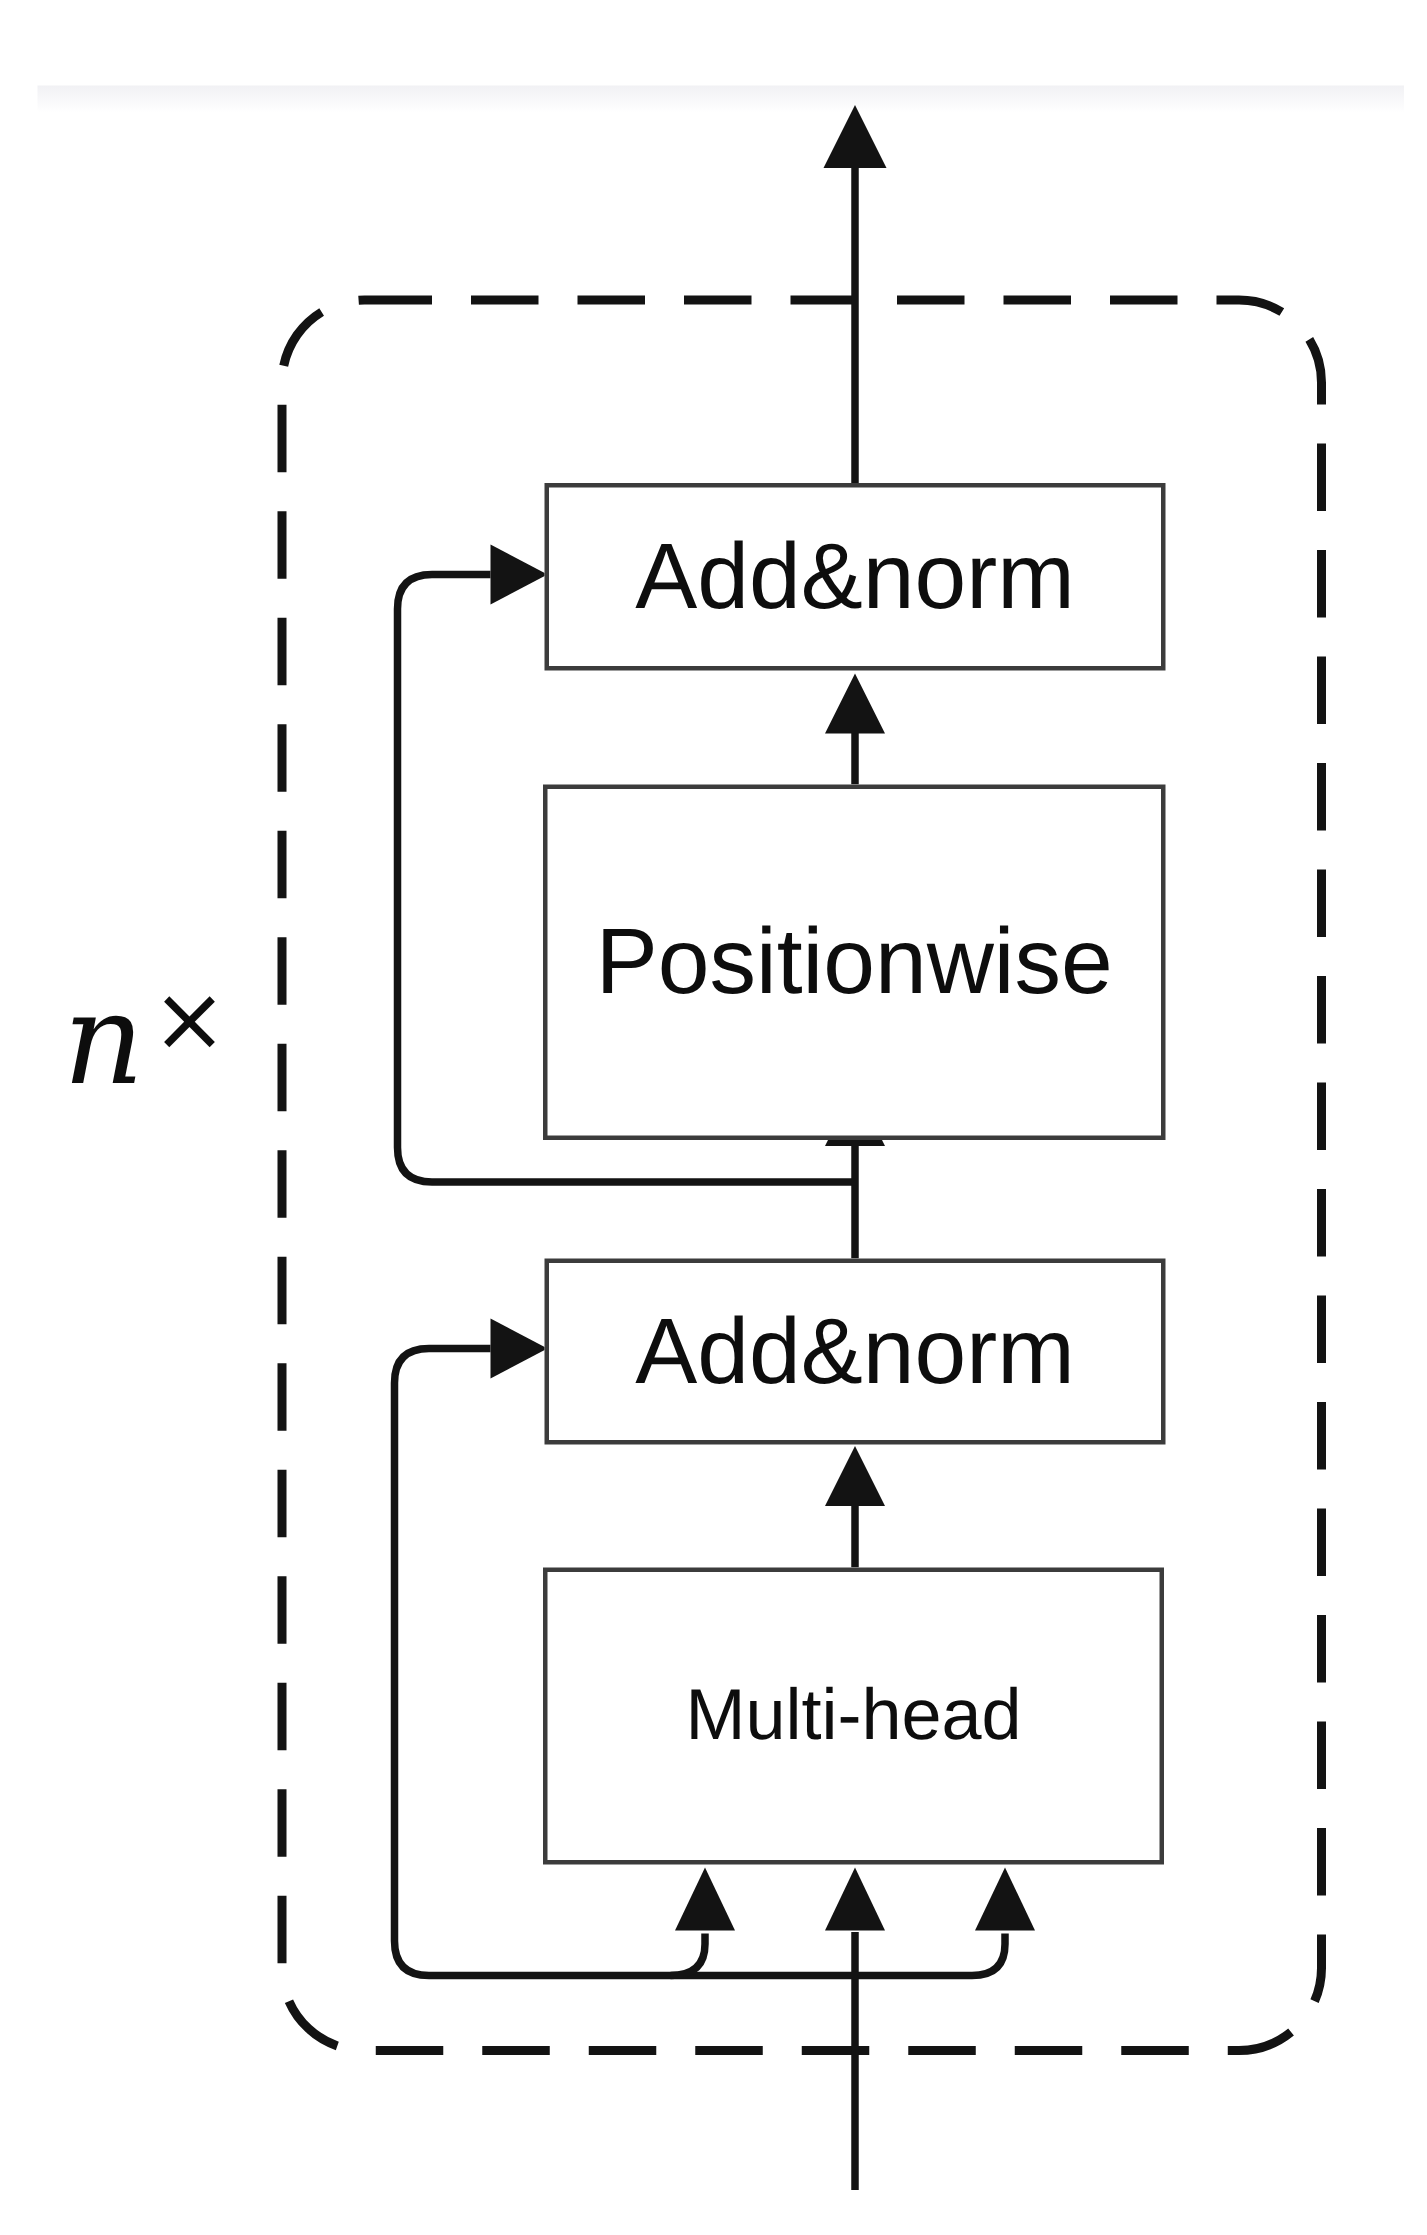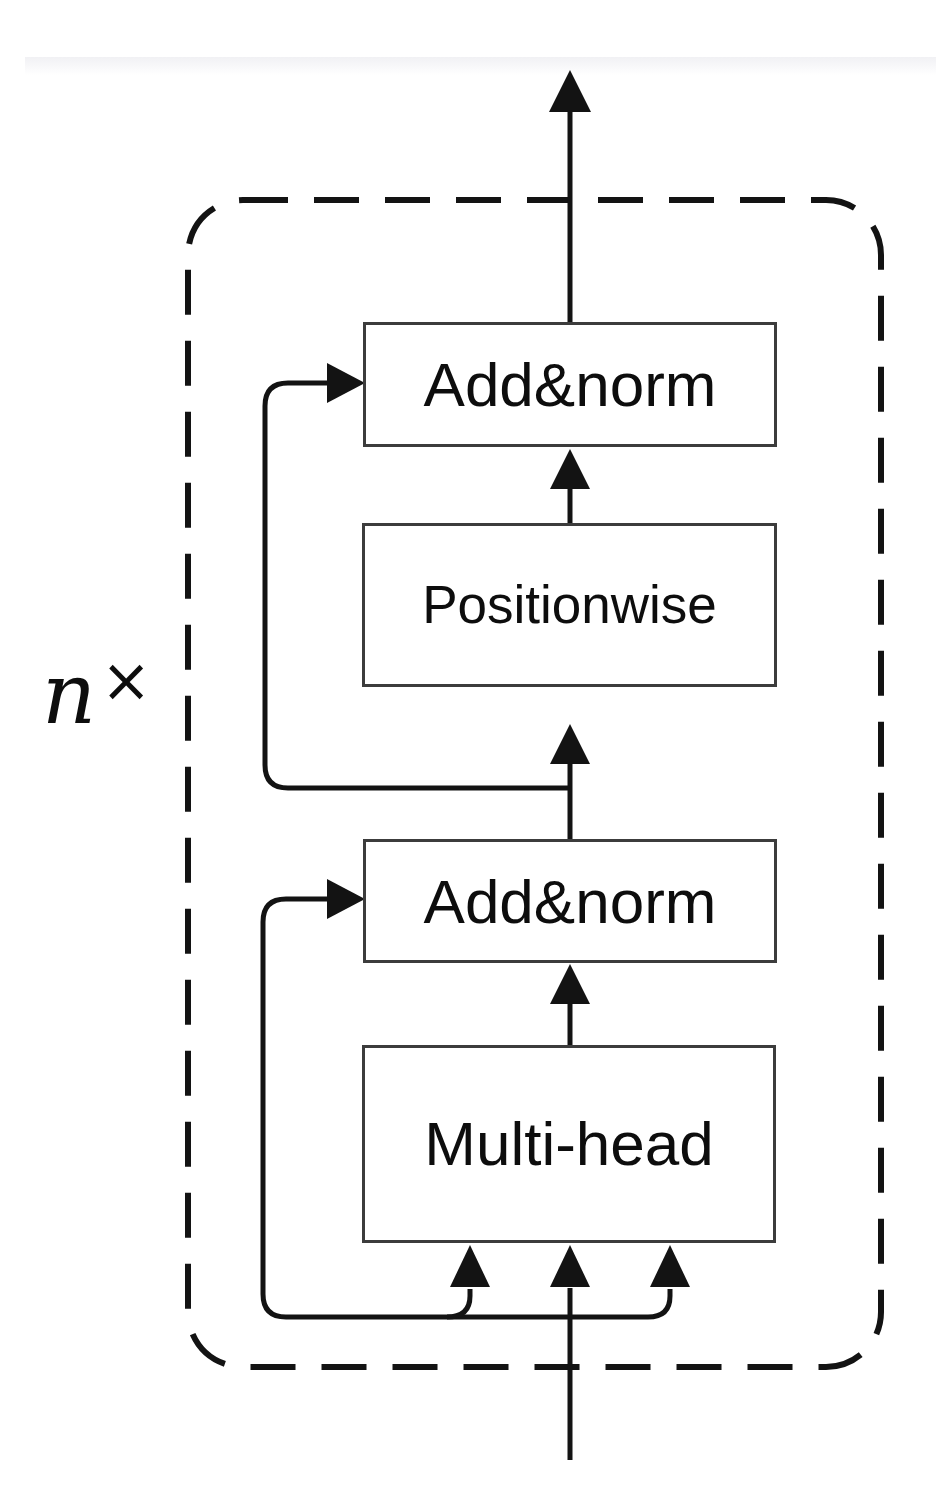--- a/index.html
+++ b/index.html
@@ -33,23 +33,23 @@
     border: 3px solid #3c3c3c;
     display: flex;
     flex-direction: column;
     align-items: center;
     justify-content: center;
     color: #0d0d0d;
     text-align: left;
   }
   .block .line { display: block; }
   #block-add-norm-1 { left: 363px; top: 322px; width: 414px; height: 125px; font-size: 62px; }
-  #block-positionwise-ffn { left: 362px; top: 523px; width: 415px; height: 164px; font-size: 53px; line-height: 1.32; }
+  #block-positionwise-ffn { left: 362px; top: 523px; width: 415px; height: 237px; font-size: 62px; line-height: 1.32; }
   #block-add-norm-2 { left: 363px; top: 839px; width: 414px; height: 124px; font-size: 62px; }
-  #block-multi-head-attention { left: 362px; top: 1045px; width: 414px; height: 198px; font-size: 62px; line-height: 1.32; }
+  #block-multi-head-attention { left: 362px; top: 1045px; width: 414px; height: 198px; font-size: 48px; line-height: 1.32; }
   #repeat-label {
     position: absolute;
     left: 42px; top: 650px;
     z-index: 2;
     white-space: nowrap;
     color: #0d0d0d;
     line-height: 1;
   }
   #repeat-label .n-var {
     font-family: "DejaVu Serif", serif;

